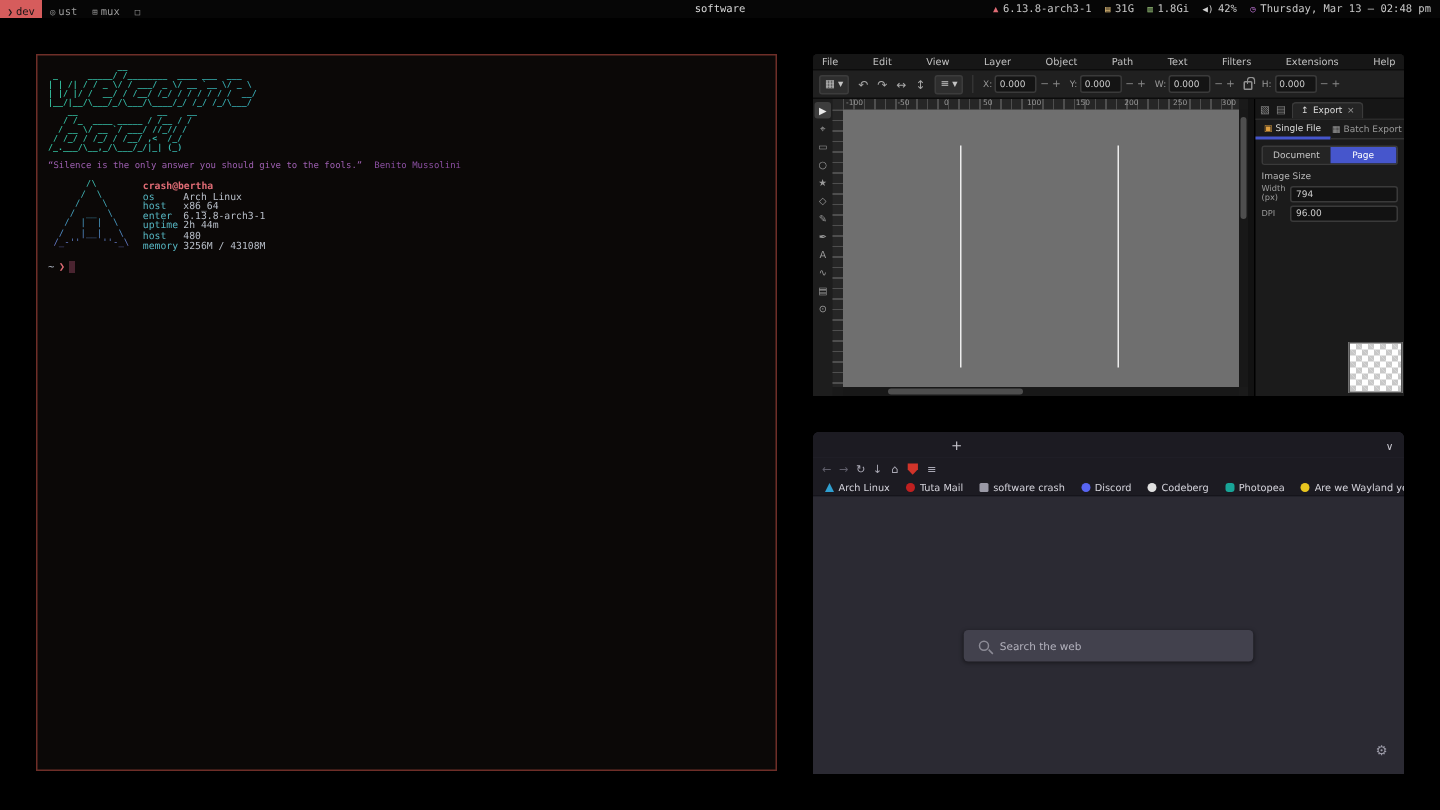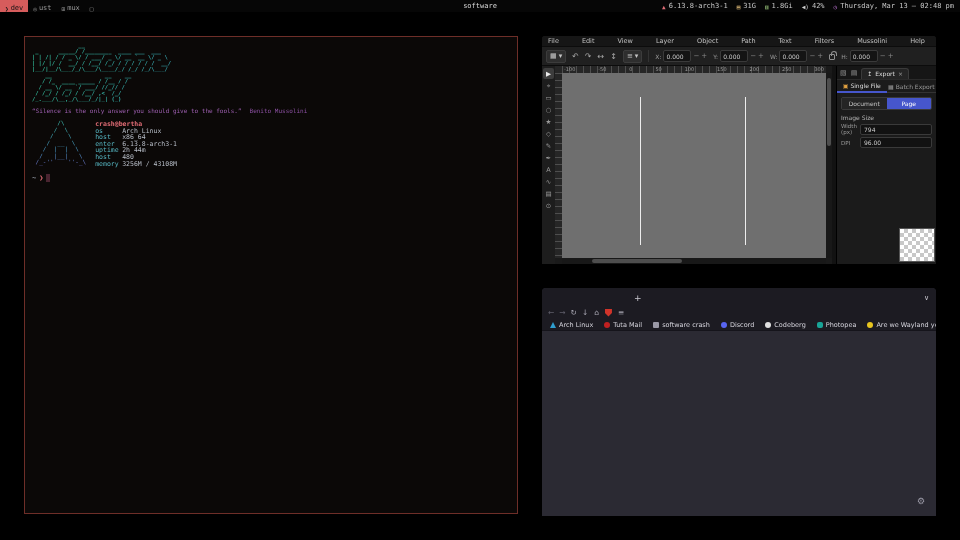--- a/index.html
+++ b/index.html
@@ -231,21 +231,21 @@
     <div class="ink-menu">
 
     <span class="menu-item">File</span>
         <span class="menu-item">Edit</span>
         <span class="menu-item">View</span>
         <span class="menu-item">Layer</span>
         <span class="menu-item">Object</span>
         <span class="menu-item">Path</span>
         <span class="menu-item">Text</span>
         <span class="menu-item">Filters</span>
-        <span class="menu-item">Mussolini</span>
+        <span class="menu-item">Extensions</span>
         <span class="menu-item">Help</span>
       </div>
     <div class="ink-toolbar">
       <div class="mode-btn">
         <span>▦</span>
         <span>▾</span>
       </div>
       <span class="tb-icon">↶</span>
       <span class="tb-icon">↷</span>
       <span class="tb-icon">↔</span>
@@ -423,17 +423,21 @@
           <span class="bm-icon" style="background: rgb(24, 164, 151); border-radius: 2px;"></span>
           <span>Photopea</span>
         </div>
 
         <div class="bm">
           <span class="bm-icon" style="background: rgb(232, 197, 31); border-radius: 50%;"></span>
           <span>Are we Wayland yet?</span>
         </div>
       </div>
     <div class="content">
+      <div class="searchbox">
+        <span class="mag"></span>
+        <span class="search-ph">Search the web</span>
+      </div>
       <span class="gear">⚙</span>
     </div>
   </div>
 
 </div>
 
 </body></html>

